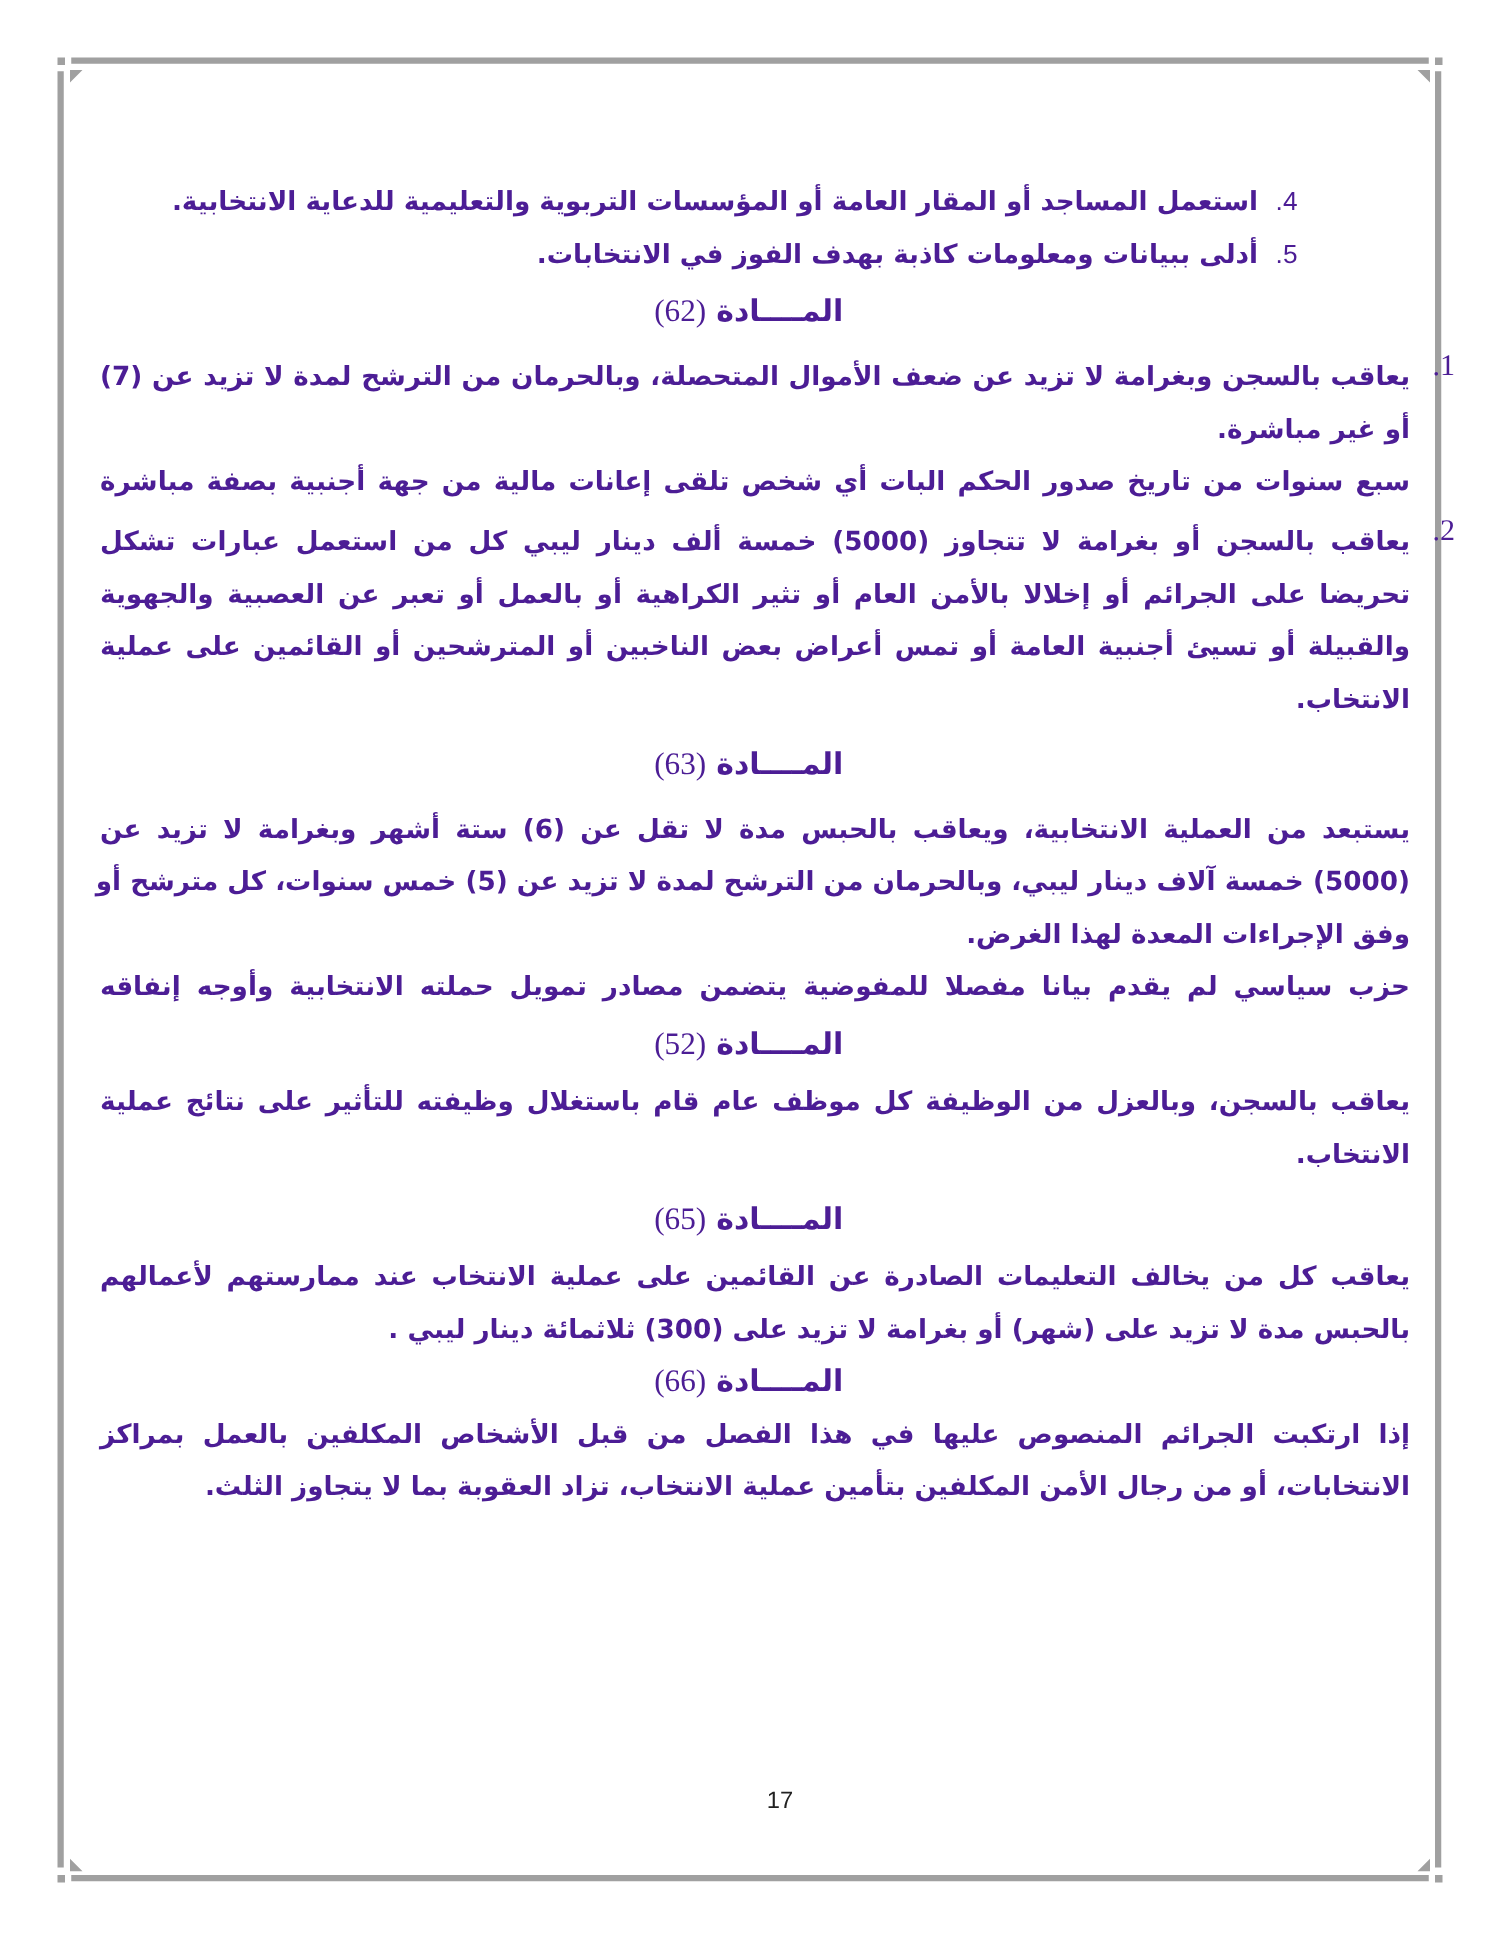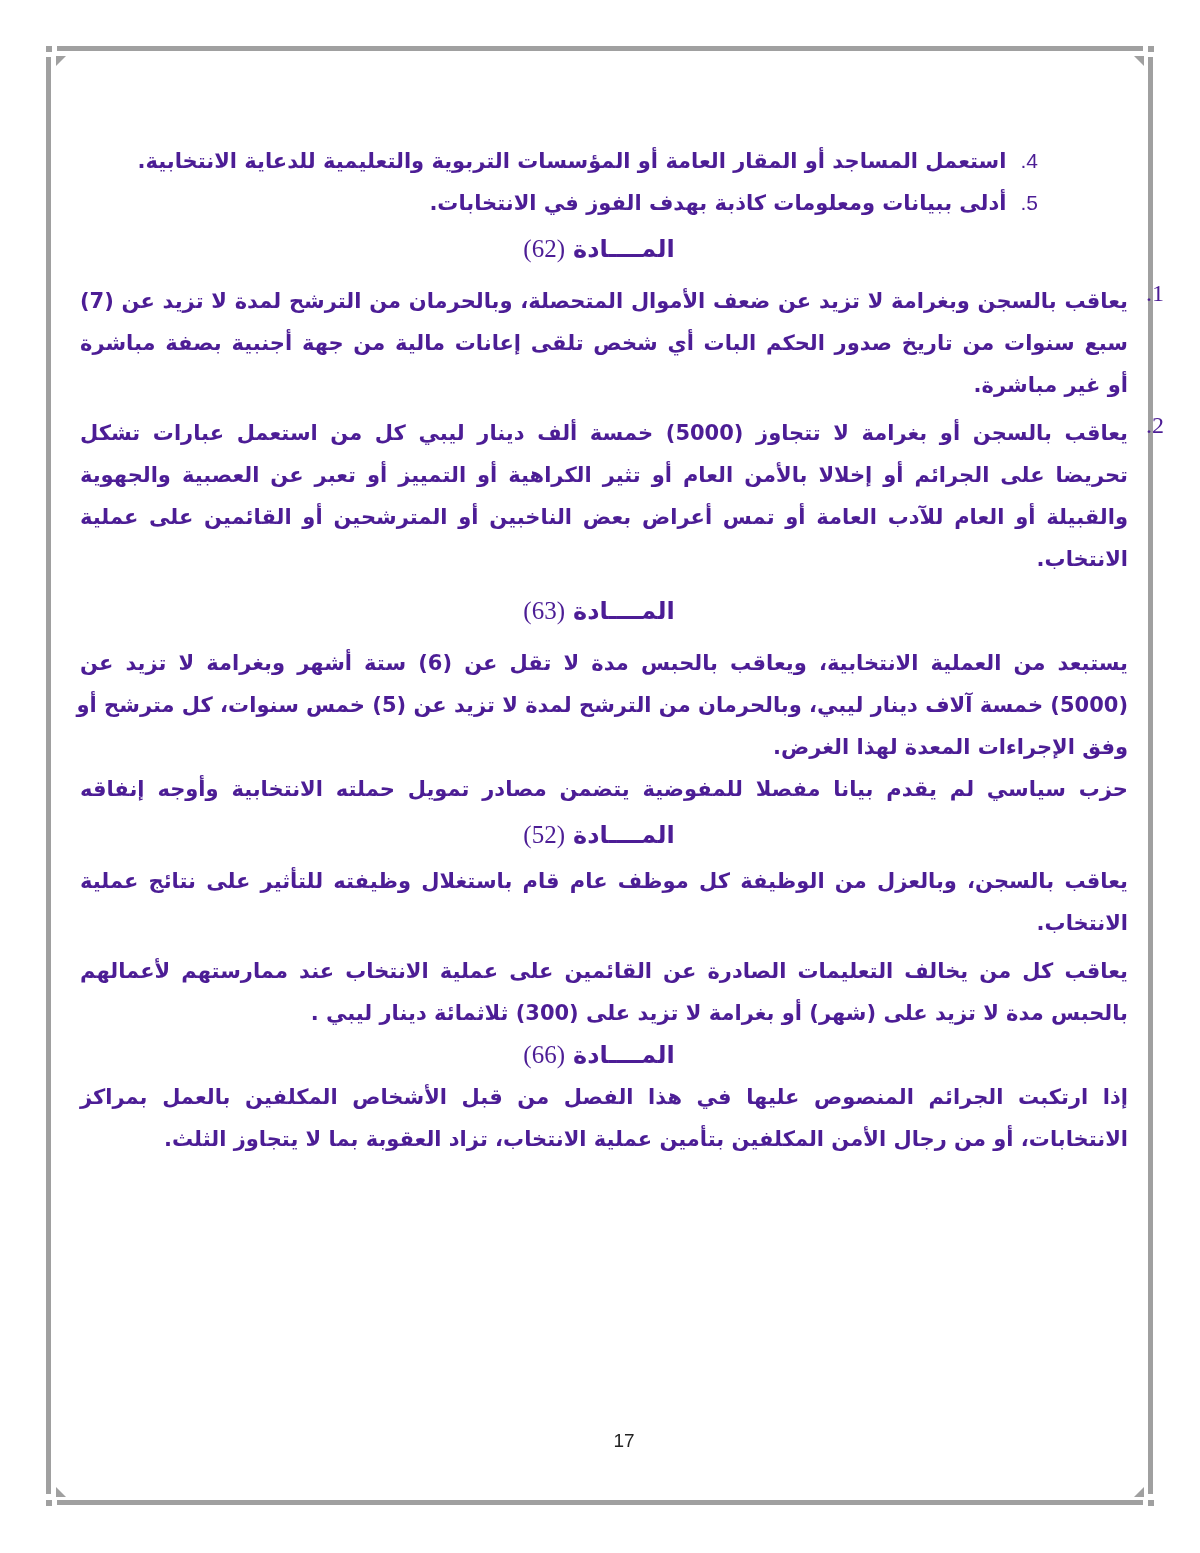--- a/index.html
+++ b/index.html
@@ -65,49 +65,52 @@
     <span class="num">5.</span><span>أدلى ببيانات ومعلومات كاذبة بهدف الفوز في الانتخابات.</span>
   </div>
 
   <div class="heading">
     <span class="h-word">المــــادة</span><span class="h-num">(62)</span>
   </div>
   <div class="gap-s"></div>
   <div class="item">
     <span class="outer-num"><span>1</span>.</span>
     <div class="line just">يعاقب بالسجن وبغرامة لا تزيد عن ضعف الأموال المتحصلة، وبالحرمان من الترشح لمدة لا تزيد عن (7)</div>
+    <div class="line">أو غير مباشرة.</div>
     <div class="line just">سبع سنوات من تاريخ صدور الحكم البات أي شخص تلقى إعانات مالية من جهة أجنبية بصفة مباشرة</div>
-    <div class="line">أو غير مباشرة.</div>
   </div>
   <div class="gap-s"></div>
   <div class="item">
     <span class="outer-num"><span>2</span>.</span>
     <div class="line just">يعاقب بالسجن أو بغرامة لا تتجاوز (5000) خمسة ألف دينار ليبي كل من استعمل عبارات تشكل</div>
-    <div class="line just">تحريضا على الجرائم أو إخلالا بالأمن العام أو تثير الكراهية أو التمييز أو تعبر عن العصبية والجهوية</div>
-    <div class="line just">والقبيلة أو العام للآدب العامة أو تمس أعراض بعض الناخبين أو المترشحين أو القائمين على عملية</div>
+    <div class="line just">تحريضا على الجرائم أو إخلالا بالأمن العام أو تثير الكراهية أو بالعمل أو تعبر عن العصبية والجهوية</div>
+    <div class="line just">والقبيلة أو تسيئ أجنبية العامة أو تمس أعراض بعض الناخبين أو المترشحين أو القائمين على عملية</div>
     <div class="line">الانتخاب.</div>
   </div>
 
   <div class="gap-s"></div>
   <div class="heading">
     <span class="h-word">المــــادة</span><span class="h-num">(63)</span>
   </div>
   <div class="gap-s"></div>
   <div class="line just">يستبعد من العملية الانتخابية، ويعاقب بالحبس مدة لا تقل عن (6) ستة أشهر وبغرامة لا تزيد عن</div>
   <div class="line just">(5000) خمسة آلاف دينار ليبي، وبالحرمان من الترشح لمدة لا تزيد عن (5) خمس سنوات، كل مترشح أو</div>
   <div class="line">وفق الإجراءات المعدة لهذا الغرض.</div>
   <div class="line just">حزب سياسي لم يقدم بيانا مفصلا للمفوضية يتضمن مصادر تمويل حملته الانتخابية وأوجه إنفاقه</div>
 
   <div class="heading">
     <span class="h-word">المــــادة</span><span class="h-num">(52)</span>
   </div>
   <div class="line just">يعاقب بالسجن، وبالعزل من الوظيفة كل موظف عام قام باستغلال وظيفته للتأثير على نتائج عملية</div>
   <div class="line">الانتخاب.</div>
 
   <div class="gap-s"></div>
+  <div class="heading">
+    <span class="h-word">المــــادة</span><span class="h-num">(65)</span>
+  </div>
   <div class="line just">يعاقب كل من يخالف التعليمات الصادرة عن القائمين على عملية الانتخاب عند ممارستهم لأعمالهم</div>
   <div class="line">بالحبس مدة لا تزيد على (شهر) أو بغرامة لا تزيد على (300) ثلاثمائة دينار ليبي .</div>
 
   <div class="heading" style="height:42px;line-height:42px;">
     <span class="h-word">المــــادة</span><span class="h-num">(66)</span>
   </div>
   <div class="line just">إذا ارتكبت الجرائم المنصوص عليها في هذا الفصل من قبل الأشخاص المكلفين بالعمل بمراكز</div>
   <div class="line">الانتخابات، أو من رجال الأمن المكلفين بتأمين عملية الانتخاب، تزاد العقوبة بما لا يتجاوز الثلث.</div>
 </div>
 

